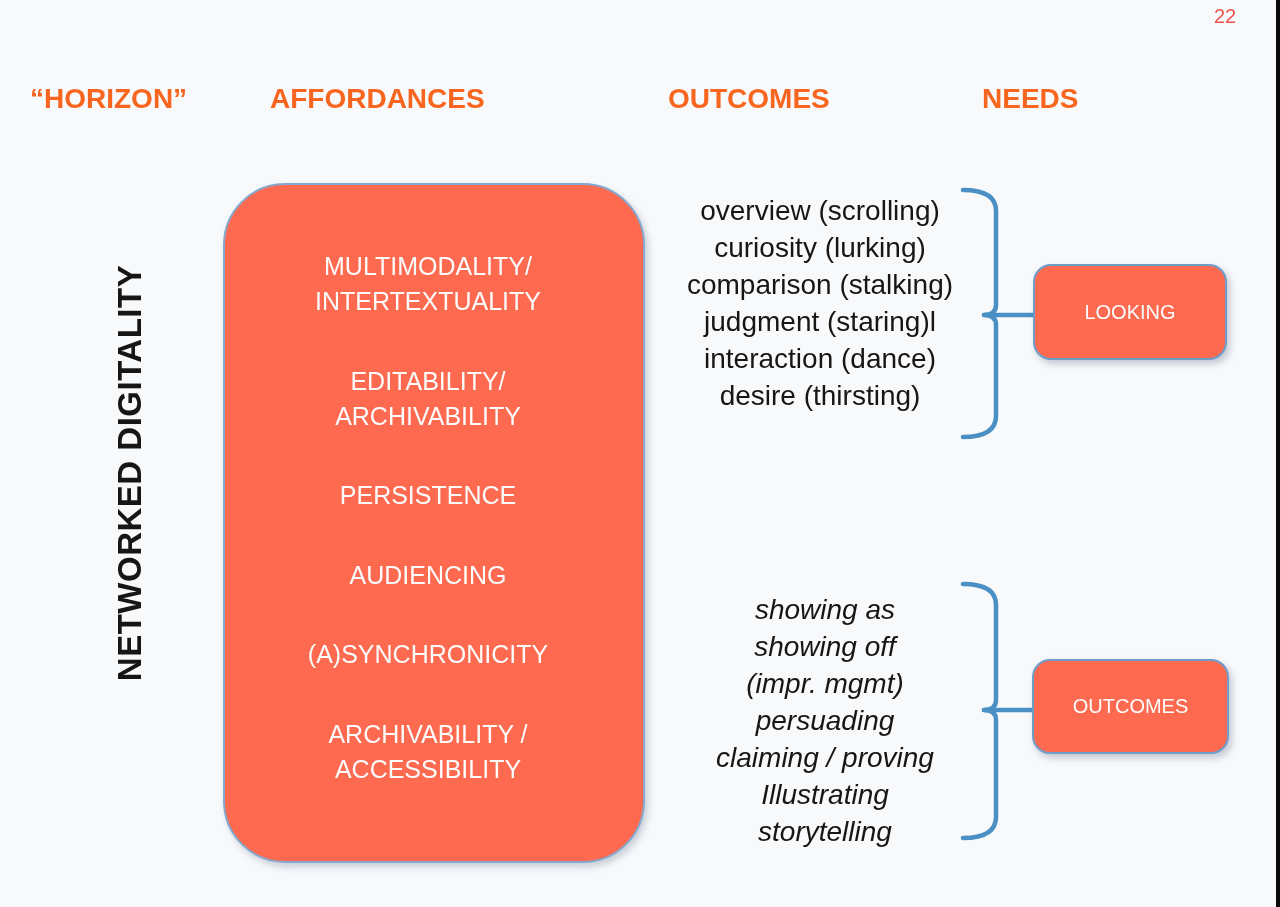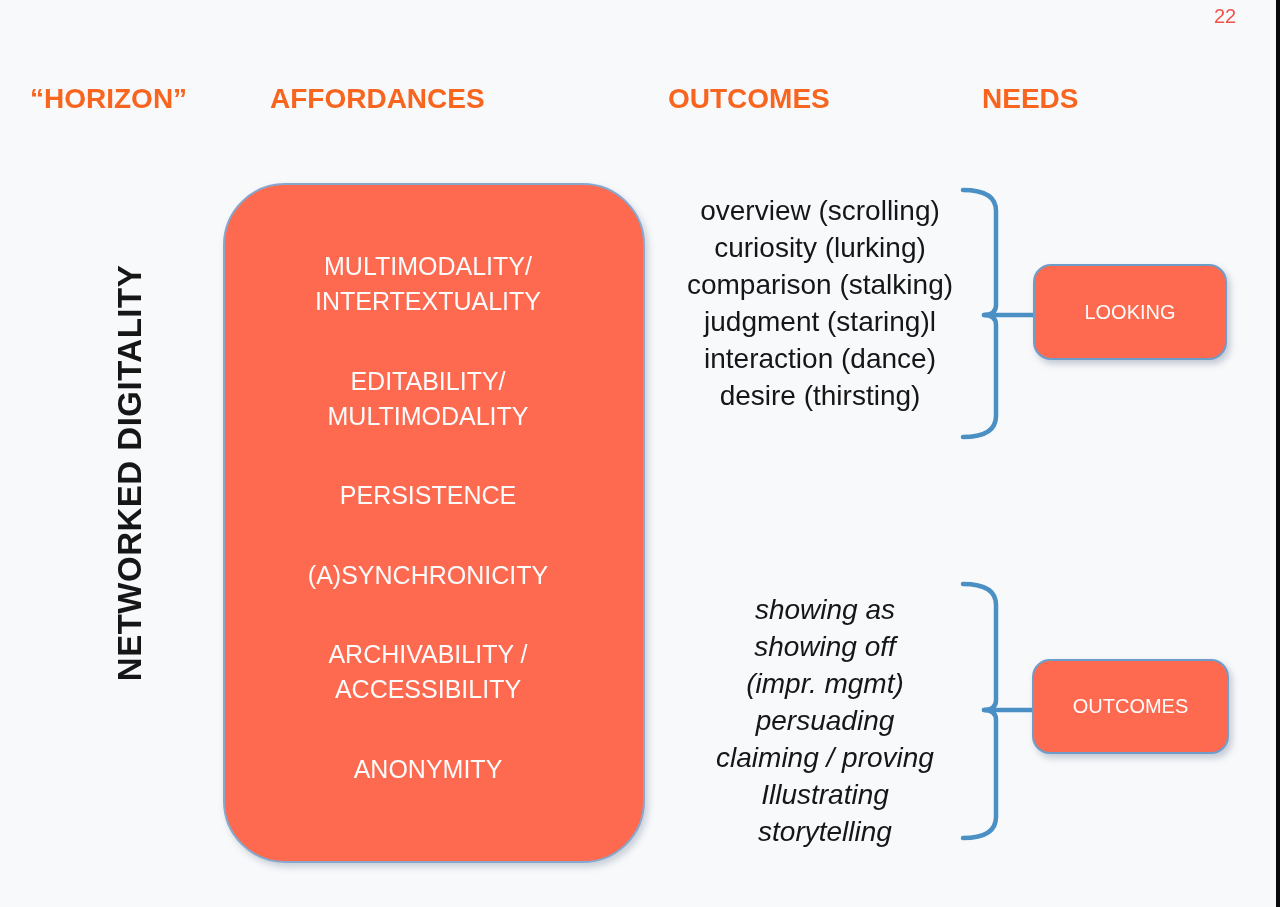--- a/index.html
+++ b/index.html
@@ -97,26 +97,26 @@
   <div class="col-header h-outcomes">OUTCOMES</div>
   <div class="col-header h-affordances">AFFORDANCES</div>
   <div class="col-header h-needs">NEEDS</div>
 
   <div class="vertical-label">NETWORKED DIGITALITY</div>
 
   <div class="affordances-panel">
     <div class="affordance-item">MULTIMODALITY/
 INTERTEXTUALITY</div>
     <div class="affordance-item">EDITABILITY/
-MULTIMODALITY</div>
+ARCHIVABILITY</div>
     <div class="affordance-item">PERSISTENCE</div>
+    <div class="affordance-item">AUDIENCING</div>
     <div class="affordance-item">(A)SYNCHRONICITY</div>
     <div class="affordance-item">ARCHIVABILITY /
 ACCESSIBILITY</div>
-    <div class="affordance-item">ANONYMITY</div>
   </div>
 
   <div class="outcome-list list-looking">overview (scrolling)
 curiosity (lurking)
 comparison (stalking)
 judgment (staring)l
 interaction (dance)
 desire (thirsting)</div>
   <div class="outcome-list list-showing">showing as
 showing off

